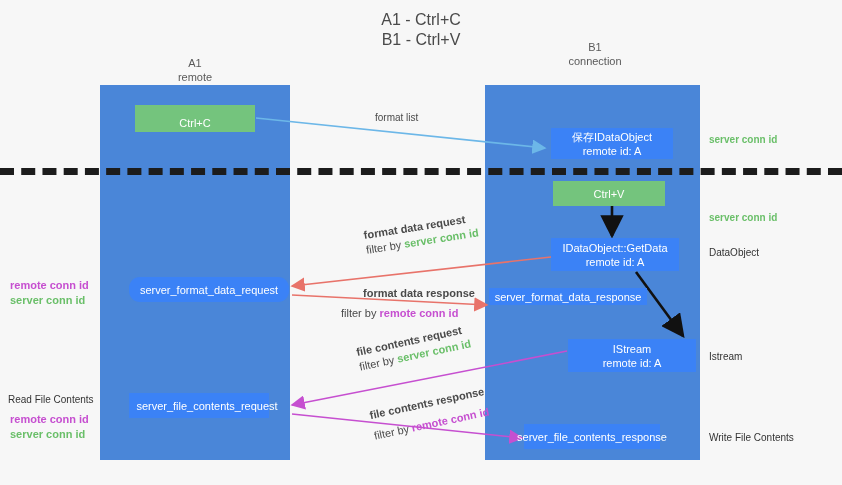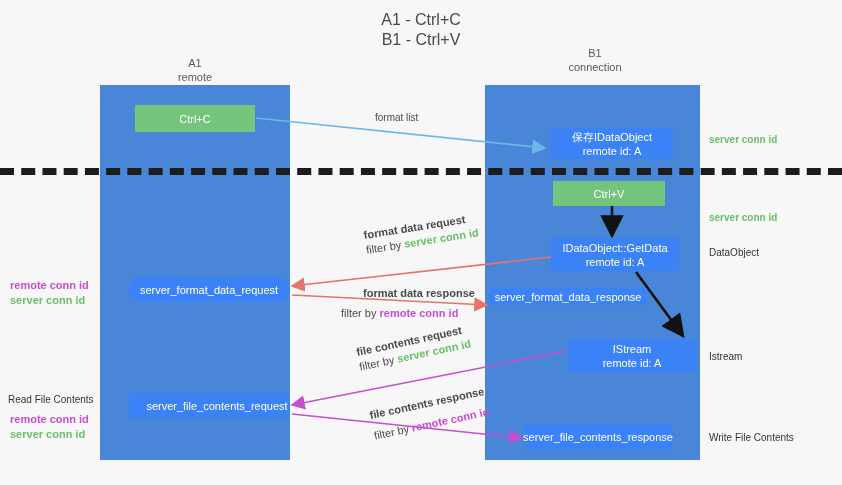--- a/index.html
+++ b/index.html
@@ -22,21 +22,21 @@
   .lane{position:absolute;background:#4a86d8;}
   .lane-a{left:100px;top:85px;width:190px;height:375px;}
   .lane-b{left:485px;top:85px;width:215px;height:375px;}
 
   .lane-head{
     position:absolute;text-align:center;font-size:11px;line-height:14px;color:#5a5a5a;
   }
   .lane-head .l1{display:block;}
   .lane-head .l2{display:block;}
   .head-a{left:140px;top:56px;width:110px;}
-  .head-b{left:540px;top:46px;width:110px;}
+  .head-b{left:540px;top:40px;width:110px;}
 
   .divider{
     position:absolute;left:0;top:168px;width:842px;height:0;
     border-top:7px dashed #1c1c1c;
   }
 
   .box{
     position:absolute;box-sizing:border-box;
     display:flex;flex-direction:column;align-items:center;justify-content:center;
     color:#ffffff;font-size:11px;line-height:14px;text-align:center;
@@ -101,21 +101,21 @@
 
     <line x1="567" y1="351" x2="292" y2="405" stroke="#c64fd0" stroke-width="1.6" marker-end="url(#ah-mag)"></line>
     <line x1="292" y1="414" x2="522" y2="438" stroke="#c64fd0" stroke-width="1.6" marker-end="url(#ah-mag)"></line>
 
     <line x1="612" y1="205" x2="612" y2="236" stroke="#111111" stroke-width="2.6" marker-end="url(#ah-blk)"></line>
     <line x1="636" y1="272" x2="683" y2="336" stroke="#111111" stroke-width="2.6" marker-end="url(#ah-blk)"></line>
   </svg>
 
   <div class="divider"></div>
 
-  <div class="box green" style="left:135px;top:105px;width:120px;height:27px;">
+  <div class="box green" style="left:135px;top:105px;width:120px;height:27px;justify-content:flex-end;">
     <span>Ctrl+C</span>
   </div>
 
   <div class="box orange" style="left:551px;top:128px;width:122px;height:31px;">
     <span>保存IDataObject</span>
     <span>remote id: A</span>
   </div>
 
   <div class="box green" style="left:553px;top:181px;width:112px;height:25px;">
     <span>Ctrl+V</span>
@@ -132,25 +132,25 @@
   </div>
 
   <div class="box orange" style="left:129px;top:277px;width:160px;height:25px;border-radius:11px;">
     <span>server_format_data_request</span>
   </div>
 
   <div class="box orange" style="left:489px;top:288px;width:158px;height:17px;">
     <span>server_format_data_response</span>
   </div>
 
-  <div class="box orange" style="left:129px;top:393px;width:160px;height:25px;padding-left:22px;">
+  <div class="box orange" style="left:129px;top:393px;width:140px;height:25px;padding-left:22px;">
     <span>server_file_contents_request</span>
   </div>
 
-  <div class="box orange" style="left:524px;top:424px;width:148px;height:25px;">
+  <div class="box orange" style="left:524px;top:424px;width:136px;height:25px;">
     <span>server_file_contents_response</span>
   </div>
 
   <div class="lbl" style="left:375px;top:110px;">format list</div>
 
   <div class="stack rot-a" style="left:365px;top:228px;">
     <div class="plain">format data request</div>
     <div>
       <span class="plain">filter by </span><span class="g">server conn id</span>
     </div>

